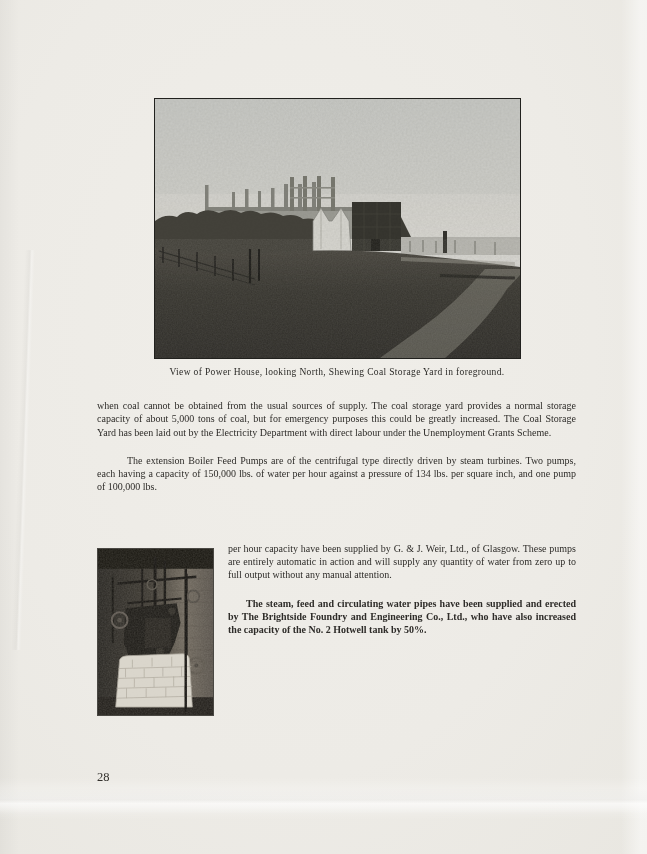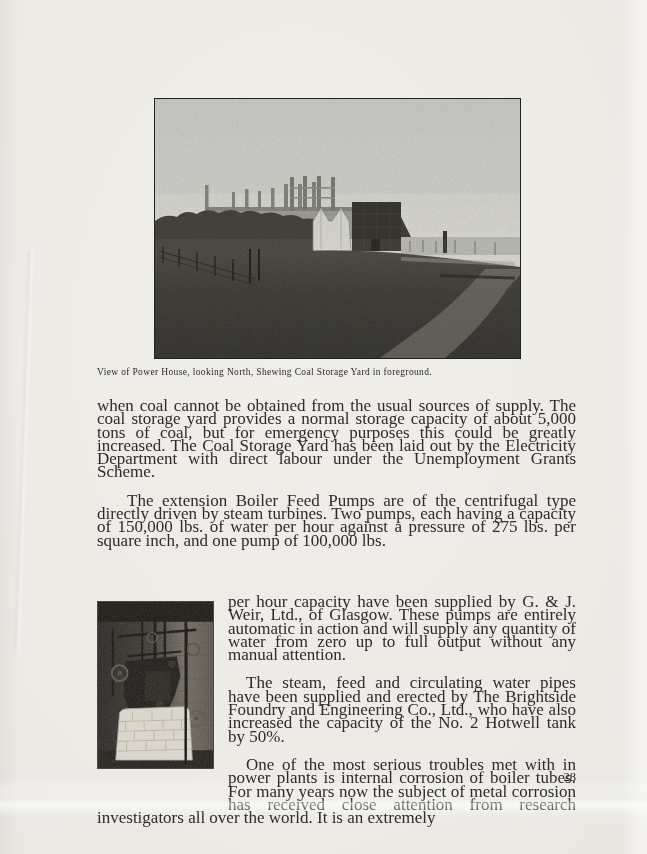--- a/index.html
+++ b/index.html
@@ -27,45 +27,45 @@
   
   .main-photo{
     position:absolute;left:154px;top:98px;width:365px;height:259px;
     border:1.5px solid #21211e;background:#cccbc6;box-sizing:content-box;
   }
   .main-photo svg{display:block;width:100%;height:100%;}
 
   
   .caption{
     position:absolute;left:97px;top:367px;width:480px;
-    font-size:9.5px;letter-spacing:.35px;color:#2b2a27;
+    text-align:center;font-size:9.5px;letter-spacing:.35px;color:#2b2a27;
   }
 
   
   .text-column{
     position:absolute;left:97px;top:399px;width:479px;
-    font-size:17px;line-height:13.3px;text-align:justify;
+    font-size:10px;line-height:13.3px;text-align:justify;
   }
   .text-column p{margin:0;}
   .para-gap{margin-top:15px !important;}
   .indent{text-indent:30px;}
-  .indent-small{text-indent:18px;}
+  .indent-small{text-indent:18px;font-weight:bold;}
 
   
   .pump-photo{
     float:left;width:117px;height:168px;margin:6px 14px 40px 0;
     border:.5px solid #4a4843;background:#2a2722;box-sizing:border-box;
   }
   .pump-photo svg{display:block;width:100%;height:100%;}
   .wrap-block{overflow:visible;margin-top:48px;}
   .wrap-block::after{content:"";display:block;clear:both;}
 
   .page-number{
     position:absolute;left:97px;top:770px;width:479px;
-    text-align:right;font-size:12.5px;color:#33312d;
+    text-align:left;font-size:12.5px;color:#33312d;
   }
 </style>
 </head>
 <body>
 
 <div class="page">
 
   <figure class="main-photo" style="margin:0">
     <svg viewBox="0 0 365 259" preserveAspectRatio="none">
       <defs>
@@ -160,21 +160,21 @@
 
       <rect x="0" y="140" width="365" height="119" filter="url(#grain)" opacity="0.5"></rect>
       <rect x="0" y="0" width="365" height="259" filter="url(#grain2)"></rect>
     </svg>
   </figure>
 
   <div class="caption">View of Power House, looking North, Shewing Coal Storage Yard in foreground.</div>
 
   <div class="text-column">
     <p>when coal cannot be obtained from the usual sources of supply.  The coal storage yard provides a normal storage capacity of about 5,000 tons of coal, but for emergency purposes this could be greatly increased.  The Coal Storage Yard has been laid out by the Electricity Department with direct labour under the Unemployment Grants Scheme.</p>
-    <p class="para-gap indent">The extension Boiler Feed Pumps are of the centrifugal type directly driven by steam turbines.  Two pumps, each having a capacity of 150,000 lbs. of water per hour against a pressure of 275 lbs. per square inch, and one pump of 100,000 lbs.</p>
+    <p class="para-gap indent">The extension Boiler Feed Pumps are of the centrifugal type directly driven by steam turbines.  Two pumps, each having a capacity of 150,000 lbs. of water per hour against a pressure of 134 lbs. per square inch, and one pump of 100,000 lbs.</p>
 
     <div class="wrap-block">
       <figure class="pump-photo" style="margin:6px 14px 40px 0">
         <svg viewBox="0 0 117 168" preserveAspectRatio="none">
           <defs>
             <linearGradient id="wall" x1="0" y1="0" x2="1" y2="0">
               <stop offset="0" stop-color="#262420"></stop>
               <stop offset="0.45" stop-color="#3a362f"></stop>
               <stop offset="0.75" stop-color="#6e675c"></stop>
               <stop offset="1" stop-color="#57514a"></stop>
@@ -250,21 +250,20 @@
           </g>
 
           <rect x="88" y="20" width="2.5" height="145" fill="#12100d"></rect>
 
           <rect x="0" y="0" width="117" height="168" filter="url(#pgrain)"></rect>
         </svg>
       </figure>
 
       <p>per hour capacity have been supplied by G. &amp; J. Weir, Ltd., of Glasgow.  These pumps are entirely automatic in action and will supply any quantity of water from zero up to full output without any manual attention.</p>
       <p class="para-gap indent-small">The steam, feed and circulating water pipes have been supplied and erected by The Brightside Foundry and Engineering Co., Ltd., who have also increased the capacity of the No. 2 Hotwell tank by 50%.</p>
-      <p class="para-gap indent-small">One of the most serious troubles met with in power plants is internal corrosion of boiler tubes.  For many years now the subject of metal corrosion has received close attention from research investigators all over the world.  It is an extremely</p>
     </div>
   </div>
 
   <div class="page-number">28</div>
 
   <div class="crease-bottom"></div>
   <div class="crease-left"></div>
 </div>
 
 </body></html>

